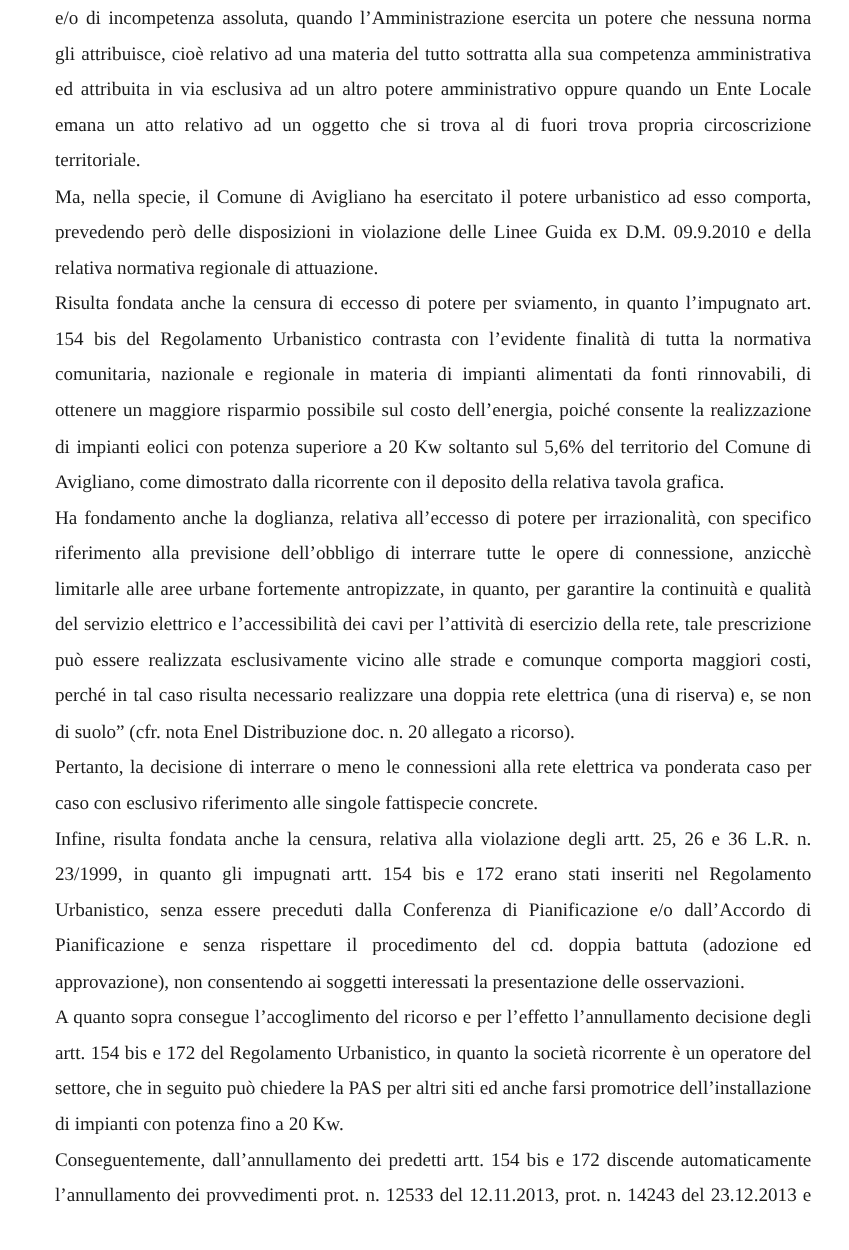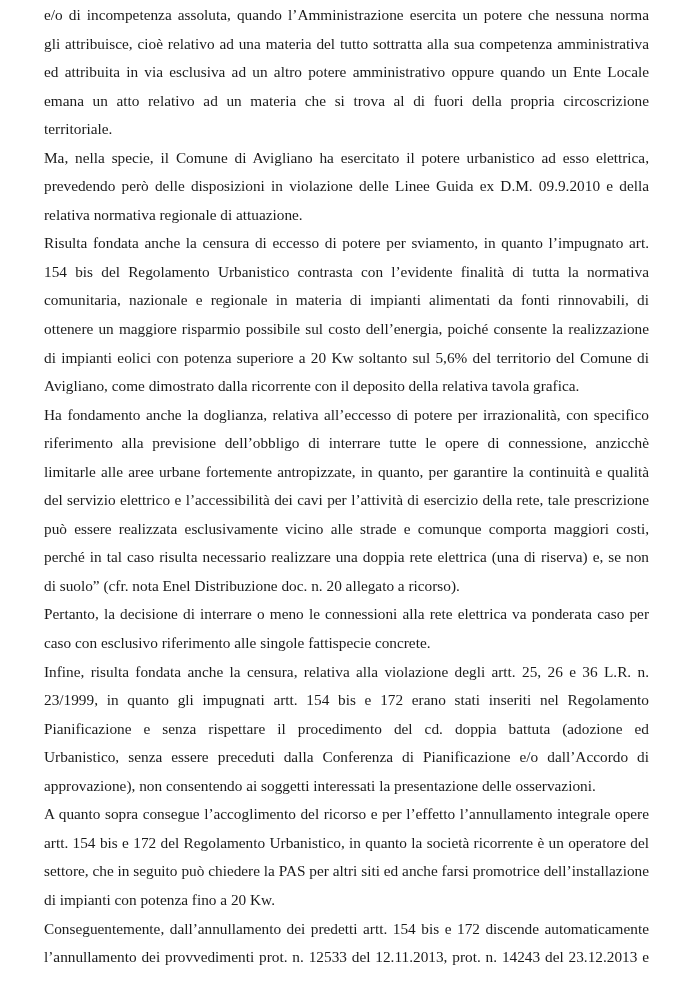--- a/index.html
+++ b/index.html
@@ -22,25 +22,25 @@
 </style>
 </head>
 <body>
 
 <div class="page">
   <div class="text-block" id="text-block">
       <div class="paragraph">
         <div class="line">e/o di incompetenza assoluta, quando l’Amministrazione esercita un potere che nessuna norma</div>
         <div class="line">gli attribuisce, cioè relativo ad una materia del tutto sottratta alla sua competenza amministrativa</div>
         <div class="line">ed attribuita in via esclusiva ad un altro potere amministrativo oppure quando un Ente Locale</div>
-        <div class="line">emana un atto relativo ad un materia che si trova al di fuori della propria circoscrizione</div>
+        <div class="line">emana un atto relativo ad un oggetto che si trova al di fuori trova propria circoscrizione</div>
         <div class="line last">territoriale.</div>
       </div>
       <div class="paragraph">
-        <div class="line">Ma, nella specie, il Comune di Avigliano ha esercitato il potere urbanistico ad esso elettrica,</div>
+        <div class="line">Ma, nella specie, il Comune di Avigliano ha esercitato il potere urbanistico ad esso comporta,</div>
         <div class="line">prevedendo però delle disposizioni in violazione delle Linee Guida ex D.M. 09.9.2010 e della</div>
         <div class="line last">relativa normativa regionale di attuazione.</div>
       </div>
       <div class="paragraph">
         <div class="line">Risulta fondata anche la censura di eccesso di potere per sviamento, in quanto l’impugnato art.</div>
         <div class="line">154 bis del Regolamento Urbanistico contrasta con l’evidente finalità di tutta la normativa</div>
         <div class="line">comunitaria, nazionale e regionale in materia di impianti alimentati da fonti rinnovabili, di</div>
         <div class="line">ottenere un maggiore risparmio possibile sul costo dell’energia, poiché consente la realizzazione</div>
         <div class="line">di impianti eolici con potenza superiore a 20 Kw soltanto sul 5,6% del territorio del Comune di</div>
         <div class="line last">Avigliano, come dimostrato dalla ricorrente con il deposito della relativa tavola grafica.</div>
@@ -54,26 +54,26 @@
         <div class="line">perché in tal caso risulta necessario realizzare una doppia rete elettrica (una di riserva) e, se non</div>
         <div class="line last">di suolo” (cfr. nota Enel Distribuzione doc. n. 20 allegato a ricorso).</div>
       </div>
       <div class="paragraph">
         <div class="line">Pertanto, la decisione di interrare o meno le connessioni alla rete elettrica va ponderata caso per</div>
         <div class="line last">caso con esclusivo riferimento alle singole fattispecie concrete.</div>
       </div>
       <div class="paragraph">
         <div class="line">Infine, risulta fondata anche la censura, relativa alla violazione degli artt. 25, 26 e 36 L.R. n.</div>
         <div class="line">23/1999, in quanto gli impugnati artt. 154 bis e 172 erano stati inseriti nel Regolamento</div>
+        <div class="line">Urbanistico, senza essere preceduti dalla Conferenza di Pianificazione e/o dall’Accordo di</div>
         <div class="line">Pianificazione e senza rispettare il procedimento del cd. doppia battuta (adozione ed</div>
-        <div class="line">Urbanistico, senza essere preceduti dalla Conferenza di Pianificazione e/o dall’Accordo di</div>
         <div class="line last">approvazione), non consentendo ai soggetti interessati la presentazione delle osservazioni.</div>
       </div>
       <div class="paragraph">
-        <div class="line">A quanto sopra consegue l’accoglimento del ricorso e per l’effetto l’annullamento integrale opere</div>
+        <div class="line">A quanto sopra consegue l’accoglimento del ricorso e per l’effetto l’annullamento decisione degli</div>
         <div class="line">artt. 154 bis e 172 del Regolamento Urbanistico, in quanto la società ricorrente è un operatore del</div>
         <div class="line">settore, che in seguito può chiedere la PAS per altri siti ed anche farsi promotrice dell’installazione</div>
         <div class="line last">di impianti con potenza fino a 20 Kw.</div>
       </div>
       <div class="paragraph">
         <div class="line">Conseguentemente, dall’annullamento dei predetti artt. 154 bis e 172 discende automaticamente</div>
         <div class="line">l’annullamento dei provvedimenti prot. n. 12533 del 12.11.2013, prot. n. 14243 del 23.12.2013 e</div>
       </div>
     </div>
 </div>

